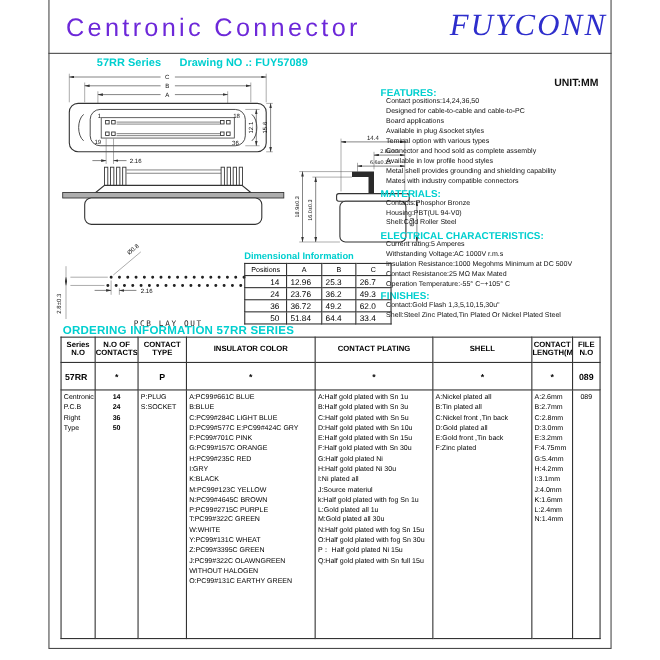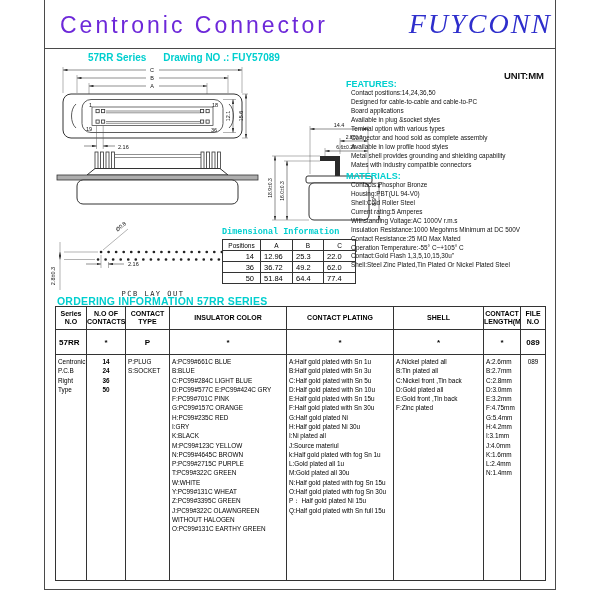--- a/index.html
+++ b/index.html
@@ -19,21 +19,21 @@
   .series-line span { margin-right:14px; }
   .unit { right:56px; top:53px; font-size:9.5px; color:#111; font-weight:bold;margin-top:17px; }
 
   
   .specs { left:346px; top:78px; width:210px; }
   .spec-head { font-size:9px; font-weight:bold; color:#00cfcf; margin-top:1px; }
   .spec-items { font-size:6.4px; line-height:1.4; color:#111; padding-left:5px; white-space:pre-line; }
 
   
   .dim-info { left:222px; top:227px; width:136px; }
-  .dim-title { font-size:8.5px; font-weight:bold; color:#00cfcf; margin-bottom:2px;font-family:Liberation Mono, monospace; }
+  .dim-title { font-size:8.5px; font-weight:bold; color:#00cfcf; margin-bottom:2px; }
   .dim-table { border-collapse:collapse; table-layout:fixed; width:133px;border-radius:22px; }
   .dim-table th, .dim-table td { border:1px solid #333; font-size:7.5px; padding:0.5px 3px; height:11px; }
   .dim-table th { font-weight:normal; font-size:6.5px; }
   .dim-table td { }
   .dim-table td:first-child { text-align:right; padding-right:6px; }
 
   
   .order-title { left:57px; top:295px; font-size:10.5px; font-weight:bold; color:#00cfcf; letter-spacing:0.2px; }
   .order-table { position:absolute; left:55px; top:306px; width:490px; border-collapse:collapse; table-layout:fixed; }
   .order-table th, .order-table td { border:1px solid #333; white-space:pre-line; overflow:hidden; }
@@ -207,56 +207,64 @@
 Available in plug &amp;socket styles
 Teminal option with various types
 Connector and hood sold as complete assembly
 Available in low profile hood styles
 Metal shell provides grounding and shielding capability
 Mates with industry compatible connectors</div>
   <div class="spec-head">MATERIALS:</div>
   <div class="spec-items">Contacts:Phosphor Bronze
 Housing:PBT(UL 94-V0)
 Shell:Cold Roller Steel</div>
+  <div class="spec-head">ELECTRICAL CHARACTERISTICS:</div>
   <div class="spec-items">Current rating:5 Amperes
 Withstanding Voltage:AC 1000V r.m.s
 Insulation Resistance:1000  Megohms Minimum at DC 500V
 Contact Resistance:25 MΩ  Max Mated
 Operation Temperature:-55° C~+105° C</div>
+  <div class="spec-head">FINISHES:</div>
   <div class="spec-items">Contact:Gold Flash 1,3,5,10,15,30u"
 Shell:Steel Zinc Plated,Tin Plated Or Nickel Plated Steel</div>
 </div>
 
 <div class="abs dim-info">
   <div class="dim-title">Dimensional Information</div>
   <table class="dim-table">
     <tbody>
         <tr>
       <th style="width:38px">Positions</th>
       <th style="width:32px">A</th>
       <th style="width:31px">B</th>
       <th style="width:32px">C</th>
     </tr>
     <tr>
       <td>14</td>
       <td>12.96</td>
       <td>25.3</td>
-      <td>22.0</td>
+      <td>26.7</td>
+    </tr>
+    <tr>
+      <td>24</td>
+      <td>23.76</td>
+      <td>36.2</td>
+      <td>49.3</td>
     </tr>
     <tr>
       <td>36</td>
       <td>36.72</td>
       <td>49.2</td>
       <td>62.0</td>
     </tr>
     <tr>
       <td>50</td>
       <td>51.84</td>
       <td>64.4</td>
-      <td>77.4</td>
+      <td>33.4</td>
     </tr>
   </tbody>
     </table>
 </div>
 
 <div class="abs order-title">ORDERING INFORMATION 57RR SERIES</div>
 
 <table class="order-table">
   <colgroup>
     <col style="width:31px">

